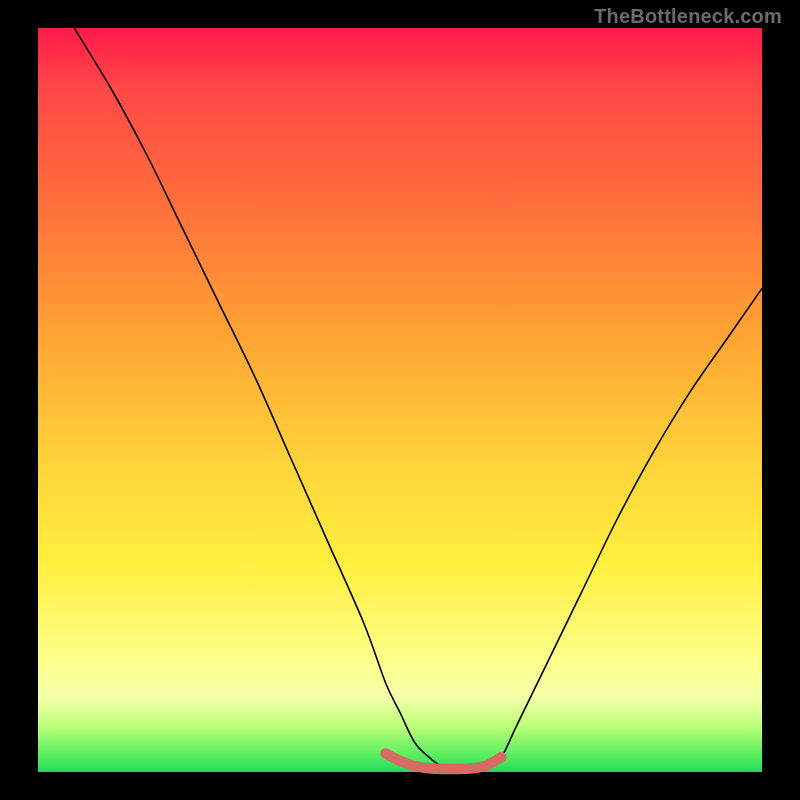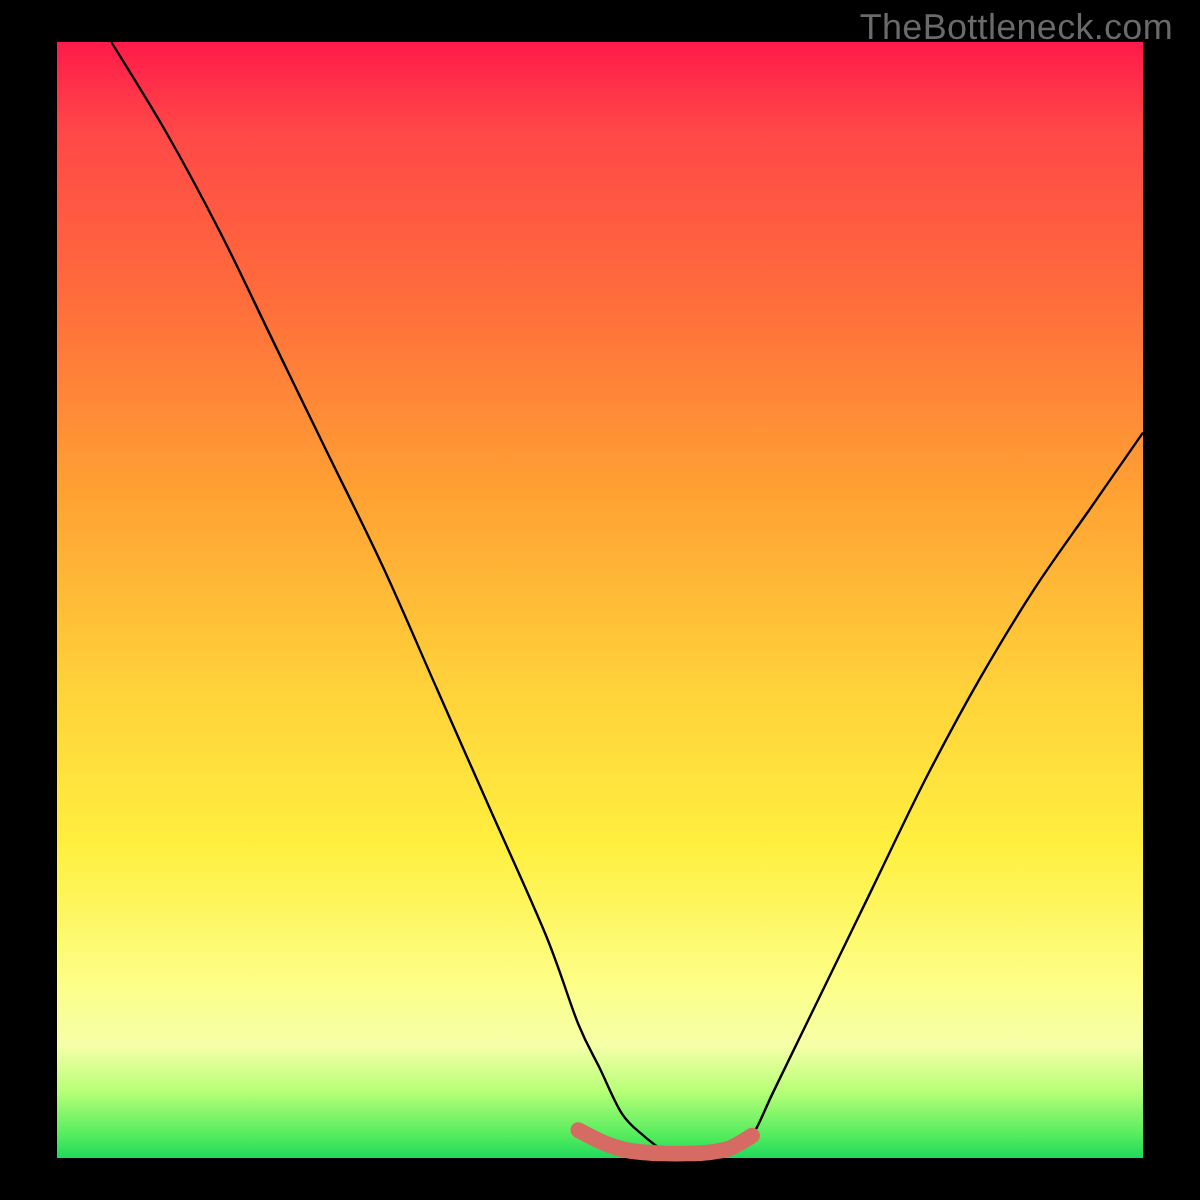--- a/index.html
+++ b/index.html
@@ -36,23 +36,23 @@
       #b8ff77 94%,
       #53ec5e 98%,
       #1fd95b 100%
     );
   }
   .watermark {
     position: absolute;
     top: 5px;
     right: 18px;
     color: #6a6a6a;
-    font-size: 24px;
+    font-size: 20px;
     letter-spacing: 0.2px;
-    font-weight: 400;
+    font-weight: 700;
   }
   svg.curve-layer {
     position: absolute;
     left: 0;
     top: 0;
     width: 724px;
     height: 744px;
     overflow: visible;
   }
   .curve { stroke: #000; stroke-width: 1.6; fill: none; }

